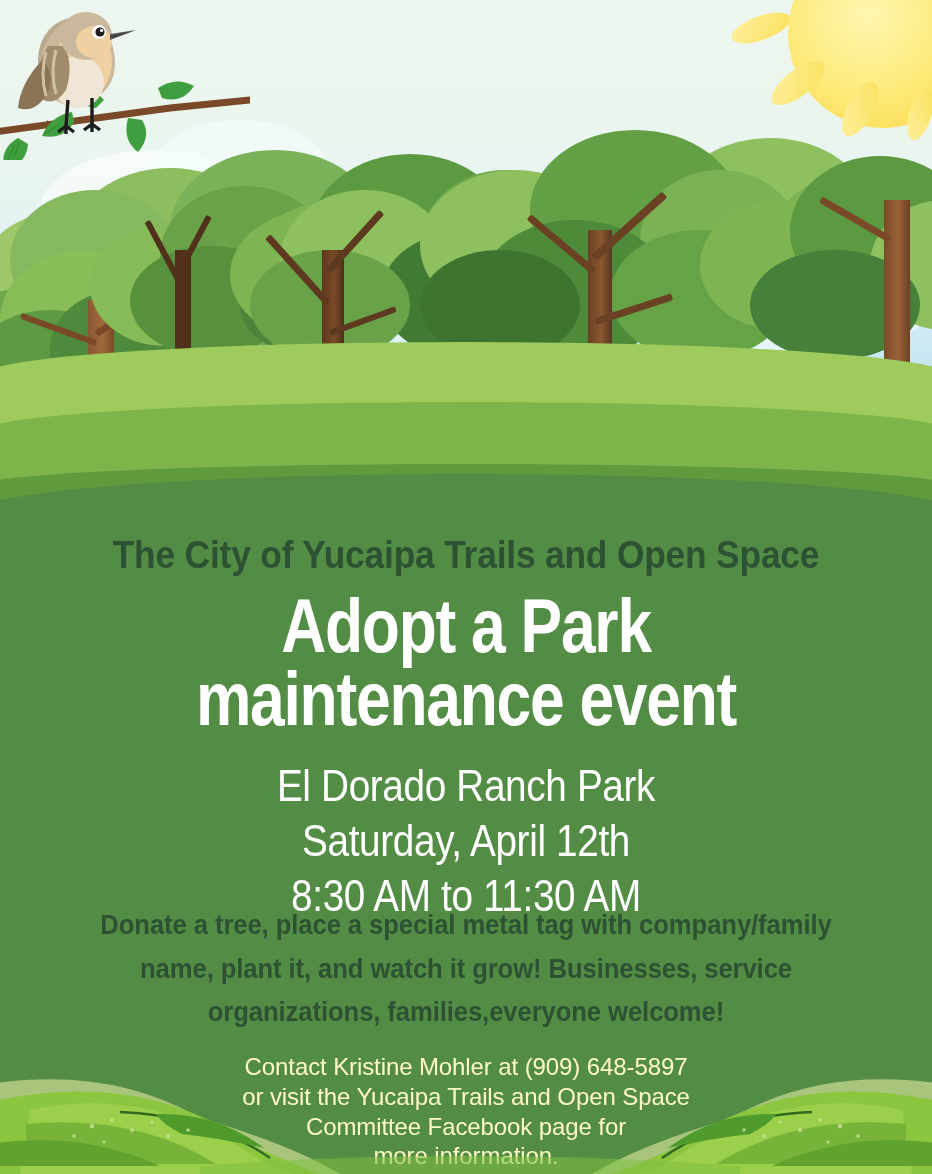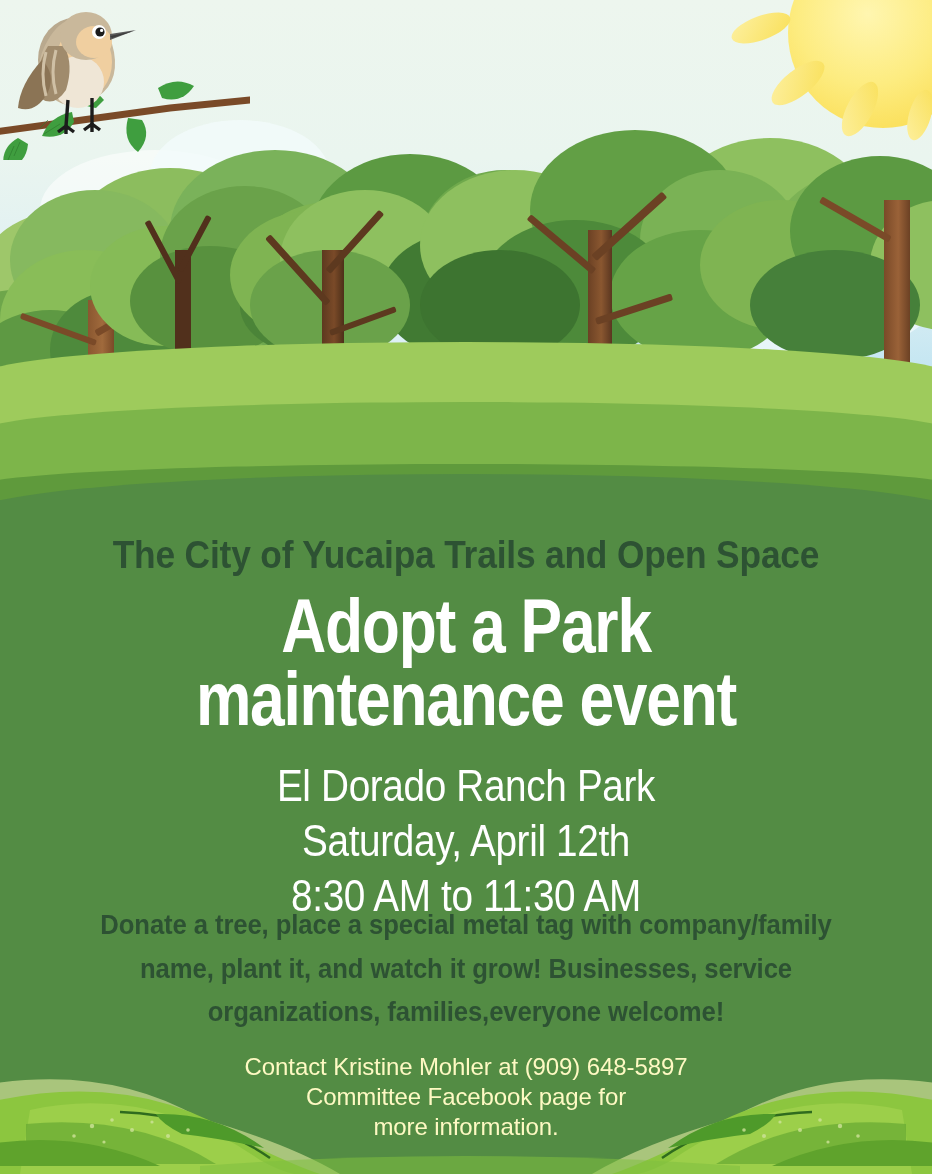--- a/index.html
+++ b/index.html
@@ -298,20 +298,21 @@
     <div class="txt when">
       <div>El Dorado Ranch Park</div>
       <div>Saturday, April 12th</div>
       <div>8:30 AM to 11:30 AM</div>
     </div>
 
     <div class="txt blurb">Donate a tree, place a special metal tag with company/family name, plant it, and watch it grow! Businesses, service organizations, families,everyone welcome!</div>
 
     <div class="txt contact">
       <div>Contact Kristine Mohler at (909) 648-5897</div>
+      <div>or visit the Yucaipa Trails and Open Space</div>
       <div>Committee Facebook page for</div>
       <div>more information.</div>
     </div>
   </div>
 
   <div class="leaves">
     <svg width="932" height="130" viewBox="0 0 932 130" xmlns="http://www.w3.org/2000/svg">
 
       <path d="M-10 40 q120 -18 210 34 q90 26 140 56 H-10 z" fill="#b9cf86" opacity=".85"></path>
       <path d="M-10 72 q90 -22 176 18 q70 18 110 40 H-10 z" fill="#7fbf3f"></path>

